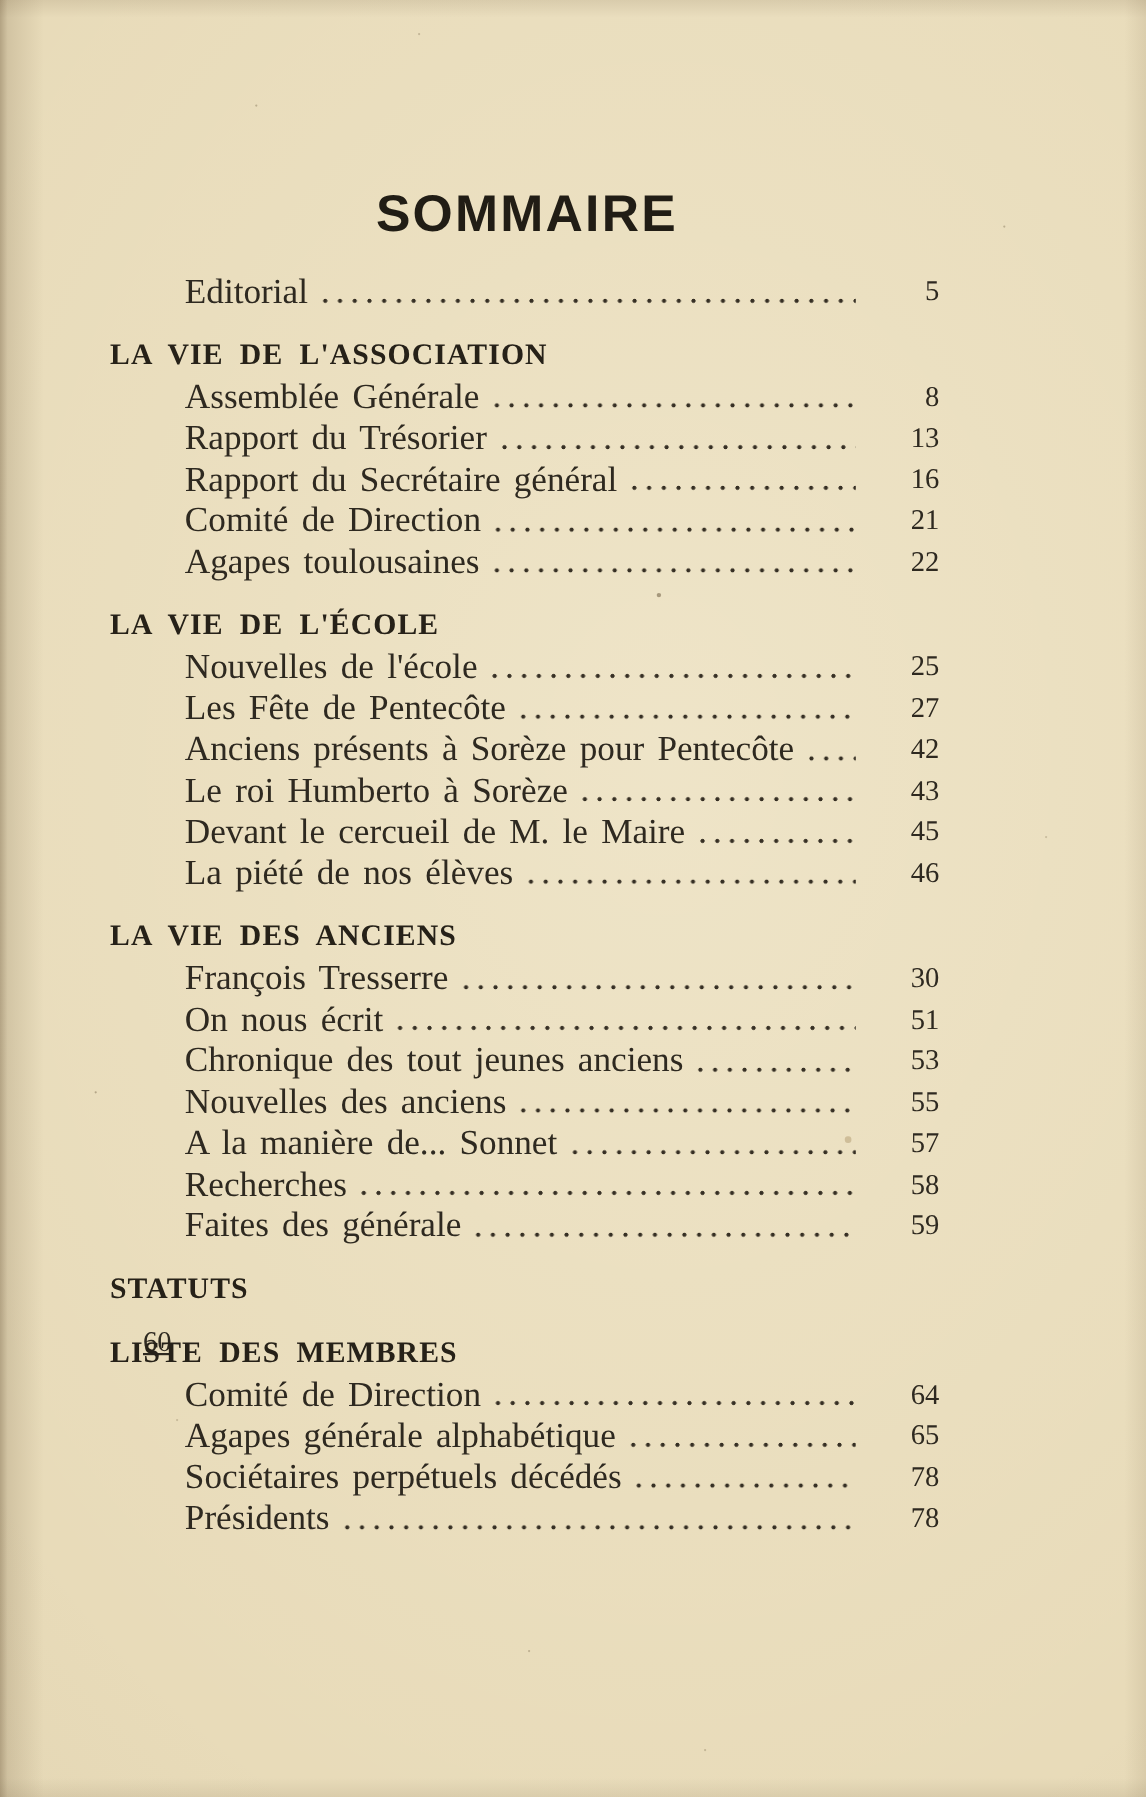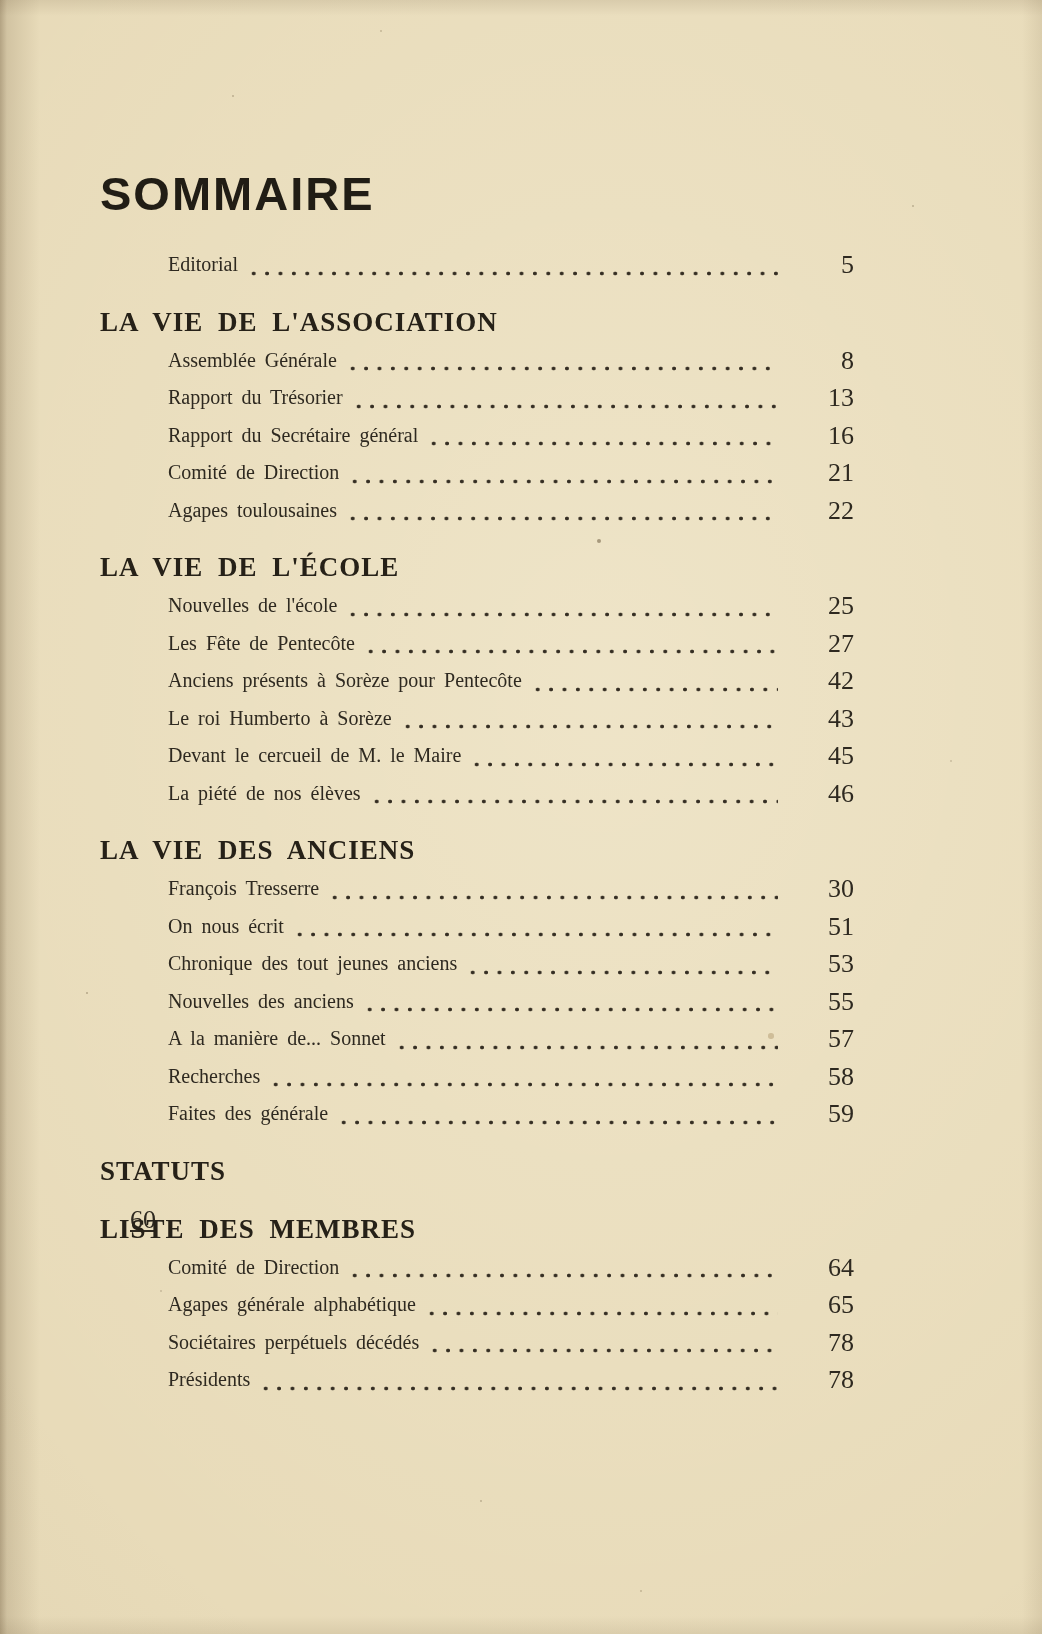--- a/index.html
+++ b/index.html
@@ -29,31 +29,31 @@
       770px 1035px 0 2px rgba(140,110,60,0.30),
       86px 992px 0 0 rgba(80,62,36,0.35),
       950px 760px 0 0 rgba(80,62,36,0.22),
       480px 1500px 0 0 rgba(80,62,36,0.28),
       160px 1290px 0 0 rgba(80,62,36,0.22),
       640px 1590px 0 0 rgba(80,62,36,0.25);
     pointer-events:none;
   }
   .title{
     position:absolute;top:166px;left:100px;width:758px;margin:0;
-    text-align:left;
+    text-align:center;
     font-family:"Liberation Sans","DejaVu Sans",sans-serif;
     font-weight:700;font-size:47px;letter-spacing:2px;
     color:#211d15;
   }
   .toc{
     position:absolute;top:246px;left:100px;width:758px;
     color:#2e2920;
   }
   .toc-item{display:flex;height:37.5px;padding-left:68px;}
-  .item-label{white-space:nowrap;line-height:37.5px;font-size:20px;word-spacing:4px;}
+  .item-label{white-space:nowrap;line-height:37.5px;font-size:32px;word-spacing:4px;}
   .leader{
     flex:1;align-self:flex-end;height:5px;
     margin:0 20px 8px 9px;
     background-image:radial-gradient(circle, #362f24 1.6px, rgba(54,47,36,0) 2.2px);
     background-size:13.4px 5px;
     background-repeat:repeat-x;
     background-position:left center;
   }
   .pageno{width:56px;line-height:37.5px;font-size:26px;text-align:right;padding-right:4px;}
   .toc-heading{margin-top:18px;height:40px;}

